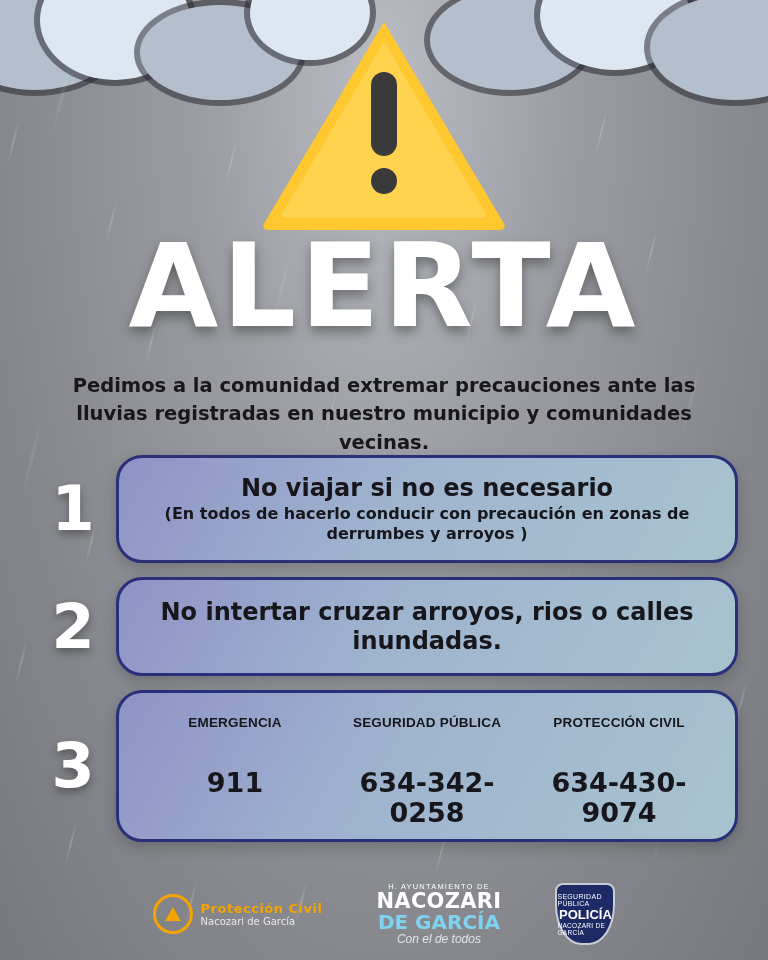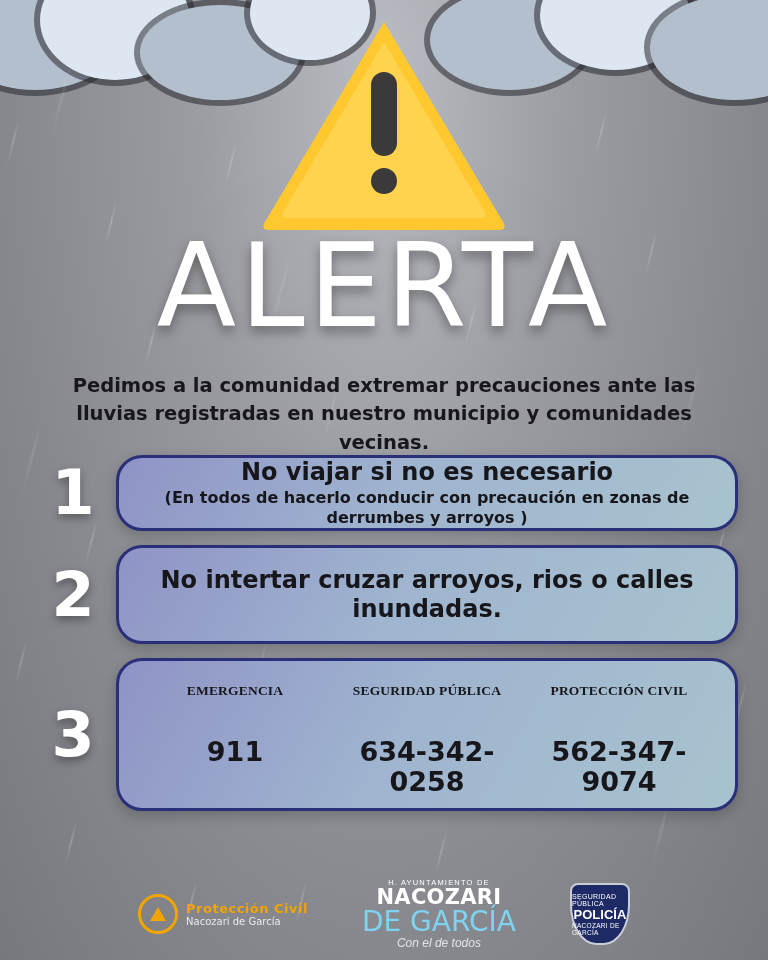--- a/index.html
+++ b/index.html
@@ -44,21 +44,21 @@
     position:absolute;left:50%;transform:translateX(-50%);
     background:#3a3a3a;border-radius:8px;
   }
   .excl.bar{top:56px;width:26px;height:84px;border-radius:13px;}
   .excl.dot{top:152px;width:26px;height:26px;border-radius:50%;}
   
   .alerta{
     position:absolute;left:0;right:0;top:228px;
     text-align:center;
     font-size:116px;line-height:1;
-    font-weight:normal;letter-spacing:4px;
+    font-weight:bold;letter-spacing:4px;
     color:#ffffff;
     font-family:"DejaVu Sans", sans-serif;
     text-shadow:0 6px 12px rgba(0,0,0,.35);
   }
   .lead{
     position:absolute;left:40px;right:40px;top:372px;
     text-align:center;color:#17171c;
     font-size:19.5px;font-weight:bold;line-height:1.45;
     font-family:"DejaVu Sans", sans-serif;
   }
@@ -69,30 +69,30 @@
     width:86px;text-align:center;flex:0 0 86px;
     font-size:62px;font-weight:bold;color:#ffffff;
     font-family:"DejaVu Sans", sans-serif;
     text-shadow:0 4px 8px rgba(0,0,0,.35);
     line-height:1;
   }
   .box{
     flex:1;border-radius:26px;
     border:3px solid #2a2f7a;
     background:linear-gradient(120deg,#8f93c6 0%, #9fb4cf 45%, #a8c3cf 100%);
-    padding:0 14px;
+    padding:16px 14px;
     box-shadow:0 5px 14px rgba(0,0,0,.2);
     text-align:center;color:#16161b;
   }
   .box .t1{font-size:24px;font-weight:bold;line-height:1.18;font-family:"DejaVu Sans", sans-serif;}
   .box .t2{font-size:16px;font-weight:bold;line-height:1.25;margin-top:2px;font-family:"DejaVu Sans", sans-serif;}
   .box.three{padding:14px 12px 12px;}
   .phones{display:flex;justify-content:space-between;margin-top:8px;padding:0 8px;}
   .ph{flex:1;text-align:center;}
-  .ph .lbl{font-size:13.5px;font-weight:bold;letter-spacing:.2px;font-family:Liberation Serif, serif;}
+  .ph .lbl{font-size:13.5px;font-weight:bold;letter-spacing:.2px;font-family:Liberation Sans, sans-serif;}
   .ph .val{font-size:27px;font-weight:bold;line-height:1.1;font-family:"DejaVu Sans", sans-serif;margin-top:38px;}
   
   .footer{
     position:absolute;left:0;right:0;bottom:10px;height:72px;
     display:flex;align-items:center;justify-content:center;gap:54px;
   }
   .logo{display:flex;align-items:center;gap:8px;}
   .pc-mark{
     width:34px;height:34px;border-radius:50%;
     border:3px solid #f4a400;display:flex;align-items:center;justify-content:center;
@@ -100,21 +100,21 @@
   .pc-mark span{
     display:block;width:0;height:0;
     border-left:8px solid transparent;border-right:8px solid transparent;
     border-bottom:14px solid #f4a400;
   }
   .pc-text .l1{color:#f4a400;font-size:13px;font-weight:bold;letter-spacing:.5px;font-family:"DejaVu Sans", sans-serif;}
   .pc-text .l2{color:#e9e9ea;font-size:10px;font-family:"DejaVu Sans", sans-serif;}
   .nac{text-align:center;color:#ffffff;line-height:1.02;}
   .nac .top{font-size:7.5px;letter-spacing:1.2px;}
   .nac .big{font-size:21px;font-weight:bold;letter-spacing:.3px;font-family:"DejaVu Sans", sans-serif;}
-  .nac .big2{font-size:28px;font-weight:normal;color:#7fd2f0;font-family:"DejaVu Sans", sans-serif;}
+  .nac .big2{font-size:20px;font-weight:bold;color:#7fd2f0;font-family:"DejaVu Sans", sans-serif;}
   .nac .slogan{font-size:12px;font-style:italic;color:#dfe6ea;}
   .shield{
     width:56px;height:58px;background:#1d2a66;
     border:2px solid #c8cdd6;
     border-radius:8px 8px 26px 26px / 8px 8px 40px 40px;
     display:flex;flex-direction:column;align-items:center;justify-content:center;color:#fff;
   }
   .shield .s1{font-size:7px;letter-spacing:.3px;}
   .shield .s2{font-size:13px;font-weight:bold;}
   .shield .s3{font-size:6.5px;letter-spacing:.3px;}
@@ -206,21 +206,21 @@
           <div class="ph">
             <div class="lbl">EMERGENCIA</div>
             <div class="val">911</div>
           </div>
           <div class="ph">
             <div class="lbl">SEGURIDAD PÚBLICA</div>
             <div class="val">634-342-0258</div>
           </div>
           <div class="ph">
             <div class="lbl">PROTECCIÓN CIVIL</div>
-            <div class="val">562-347-9074</div>
+            <div class="val">634-430-9074</div>
           </div>
         </div>
       </div>
     </div>
 
   </div>
 
   <div class="footer">
 
     <div class="logo">

